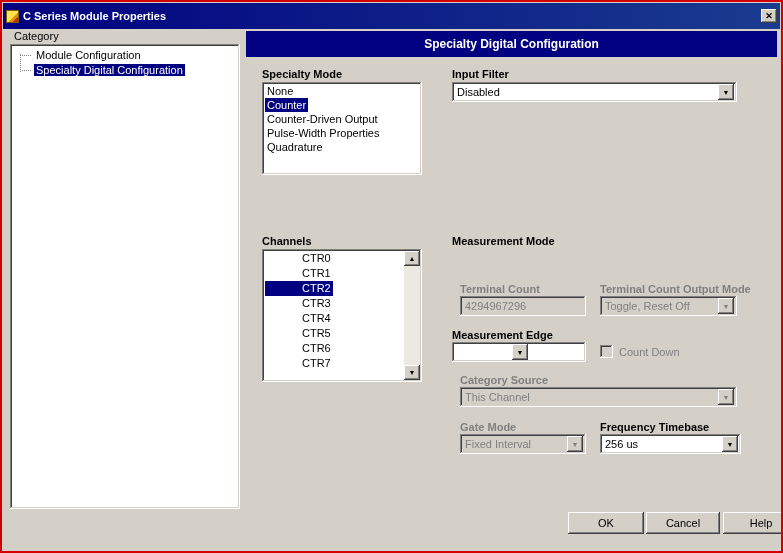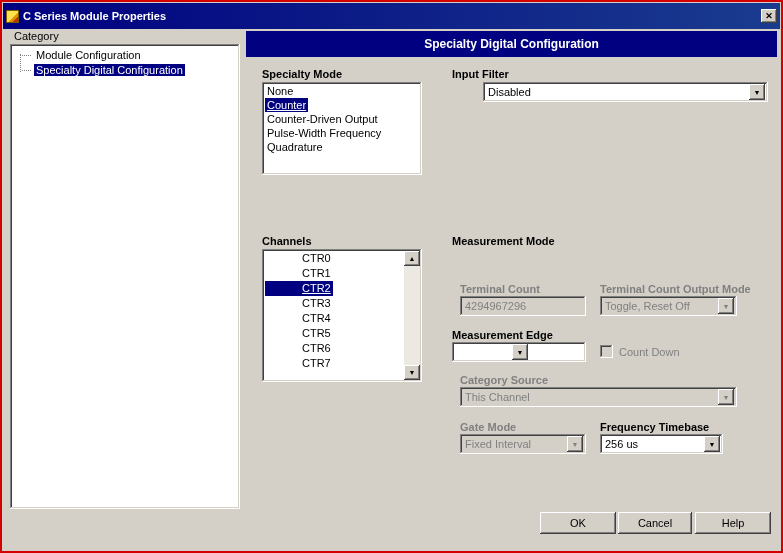--- a/index.html
+++ b/index.html
@@ -66,21 +66,21 @@
     position:absolute; left:244px; top:29px; width:531px; height:26px;
     background:#000080; color:#fff; font-weight:bold; font-size:12px;
     display:flex; align-items:center; justify-content:center;
   }
 
   
   .listbox { position:absolute; background:#fff; padding:2px 3px; overflow:hidden; }
   .li { display:block; width:fit-content; padding:0 2px; white-space:nowrap; }
   .lb-sm .li { height:14px; line-height:14px; }
   .lb-ch .li { height:15px; line-height:15px;padding-left:37px; }
-  .li.selected { background:#000080; color:#fff;text-decoration:underline; }
+  .li.selected { background:#000080; color:#fff; }
 
   
   .scrollbar {
     position:absolute; right:2px; top:2px; bottom:2px; width:16px;
     background:#ece9e2;
   }
   .sb-btn {
     position:absolute; left:0; width:16px; height:15px; background:#d4d0c8;
     display:flex; align-items:center; justify-content:center; font-size:7px; color:#000;
   }
@@ -101,21 +101,21 @@
   .combo.disabled, .textfield.disabled { background:#d4d0c8; color:#808080; }
   .combo.disabled .combo-btn span { color:#808080; }
 
   
   .checkbox { position:absolute; width:13px; height:13px; background:#d4d0c8; }
 
   
   .win-btn {
     position:absolute; height:22px; background:#d4d0c8; border:0;
     font-family:"Liberation Sans", sans-serif; font-size:11px; color:#000;
-    text-align:center; line-height:20px; cursor:default;
+    text-align:center; line-height:20px; cursor:default;margin-left:28px;
   }
 </style>
 </head>
 <body>
 
 <div class="window">
 
   <div class="titlebar">
     <span class="app-icon"></span>
     <span class="title-text">C Series Module Properties</span>
@@ -136,26 +136,26 @@
 
   <div class="page-header">
     <span>Specialty Digital Configuration</span>
   </div>
 
   <span class="lbl" style="left:260px;top:66px;">Specialty Mode</span>
   <div class="listbox lb-sm sunken" style="left:260px;top:80px;width:160px;height:93px;">
     <div class="li">None</div>
     <div class="li selected">Counter</div>
     <div class="li">Counter-Driven Output</div>
-    <div class="li">Pulse-Width Frequency</div>
+    <div class="li">Pulse-Width Properties</div>
     <div class="li">Quadrature</div>
   </div>
 
   <span class="lbl" style="left:450px;top:66px;text-align:center;">Input Filter</span>
-  <div class="combo sunken" style="left:450px;top:80px;width:285px;margin-left:31px;">
+  <div class="combo sunken" style="left:450px;top:80px;width:285px;">
     <span class="combo-value">Disabled</span>
     <span class="combo-btn raised">
       <span>▼</span>
     </span>
   </div>
 
   <span class="lbl" style="left:260px;top:233px;">Channels</span>
   <div class="listbox lb-ch sunken" style="left:260px;top:247px;width:160px;height:133px;">
     <div class="li">CTR0</div>
     <div class="li">CTR1</div>
@@ -211,21 +211,21 @@
 
   <span class="lbl dis" style="left:458px;top:419px;">Gate Mode</span>
   <div class="combo disabled sunken" style="left:458px;top:432px;width:126px;">
     <span class="combo-value">Fixed Interval</span>
     <span class="combo-btn raised">
       <span>▼</span>
     </span>
   </div>
 
   <span class="lbl" style="left:598px;top:419px;">Frequency Timebase</span>
-  <div class="combo sunken" style="left:598px;top:432px;width:123px;gap:35px;">
+  <div class="combo sunken" style="left:598px;top:432px;width:141px;gap:35px;">
     <span class="combo-value">256 us</span>
     <span class="combo-btn raised">
       <span>▼</span>
     </span>
   </div>
 
   <button class="win-btn raised" style="left:538px;top:510px;width:76px;">OK</button>
   <button class="win-btn raised" style="left:616px;top:510px;width:74px;">Cancel</button>
   <button class="win-btn raised" style="left:693px;top:510px;width:76px;">Help</button>
 

